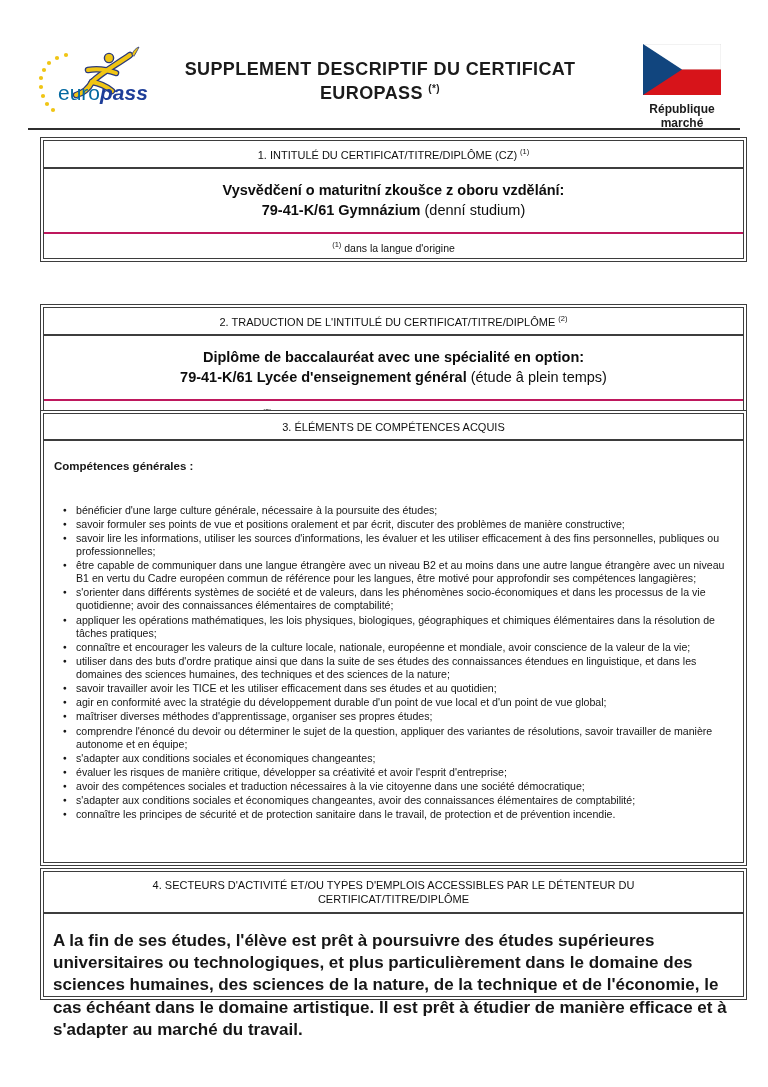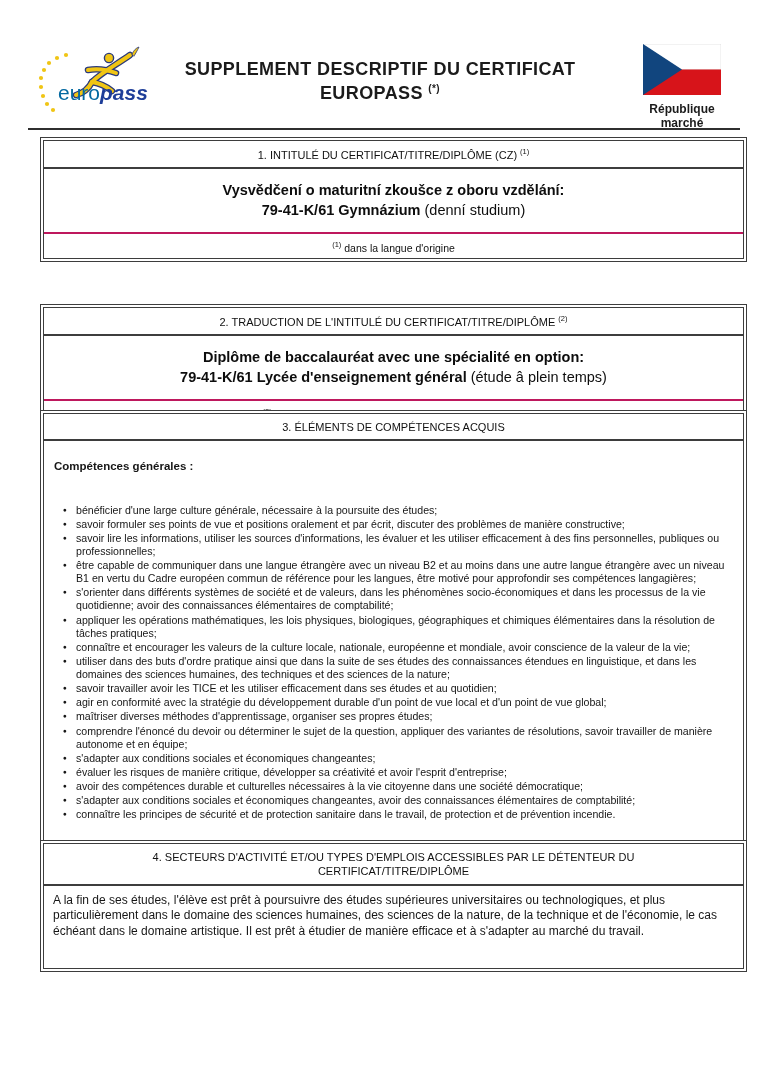--- a/index.html
+++ b/index.html
@@ -47,30 +47,30 @@
   .sec-titlebox .reg{font-weight:400;}
   .sec-footnote{
     border-top:2px solid #be185d;
     text-align:center;font-size:10.5px;padding:6px 6px 5px;color:#101010;
   }
   .sec-footnote sup{font-size:7.5px;}
 
   #section1{top:137px;}
   #section2{top:256px;margin-top:48px;}
   #section3{top:374px;height:456px;margin-top:36px;}
-  #section4{top:840px;height:132px;}
+  #section4{top:868px;height:132px;}
 
   .sec3-body{padding:17px 12px 6px 10px;font-size:10.6px;line-height:1.24;}
   .sec3-subtitle{font-weight:700;font-size:11.5px;margin:1px 0 30px 0;}
   .bullets{margin:0;}
   .bullet-item{position:relative;padding-left:22px;margin-bottom:1px;}
   .bullet-item .dot{position:absolute;left:9px;top:0;}
   .bullet-item .dot::before{content:"\25CF";font-size:6.5px;vertical-align:2px;}
   .sec4-header{padding-left:60px;padding-right:60px;}
-  .sec4-body{padding:7px 9px;font-size:12px;line-height:1.32;}
+  .sec4-body{padding:16px 9px;font-size:17px;line-height:1.32;font-weight:bold;}
 </style>
 </head>
 <body>
 
 <div class="page">
 
   <div class="logo">
     <svg width="126" height="70" viewBox="0 0 126 70">
       <g>
         <circle cx="30" cy="9" r="2.1" fill="#f0c514"></circle>
@@ -167,21 +167,21 @@
           <div class="bullet-item"><span class="dot"></span><span class="txt">agir en conformité avec la stratégie du développement durable d'un point de vue local et d'un point de vue global;</span></div>
 
           <div class="bullet-item"><span class="dot"></span><span class="txt">maîtriser diverses méthodes d'apprentissage, organiser ses propres études;</span></div>
 
           <div class="bullet-item"><span class="dot"></span><span class="txt">comprendre l'énoncé du devoir ou déterminer le sujet de la question, appliquer des variantes de résolutions, savoir travailler de manière autonome et en équipe;</span></div>
 
           <div class="bullet-item"><span class="dot"></span><span class="txt">s'adapter aux conditions sociales et économiques changeantes;</span></div>
 
           <div class="bullet-item"><span class="dot"></span><span class="txt">évaluer les risques de manière critique, développer sa créativité et avoir l'esprit d'entreprise;</span></div>
 
-          <div class="bullet-item"><span class="dot"></span><span class="txt">avoir des compétences durable et culturelles nécessaires à la vie citoyenne dans une société démocratique;</span></div>
+          <div class="bullet-item"><span class="dot"></span><span class="txt">avoir des compétences sociales et traduction nécessaires à la vie citoyenne dans une société démocratique;</span></div>
 
           <div class="bullet-item"><span class="dot"></span><span class="txt">s'adapter aux conditions sociales et économiques changeantes, avoir des connaissances élémentaires de comptabilité;</span></div>
 
           <div class="bullet-item"><span class="dot"></span><span class="txt">connaître les principes de sécurité et de protection sanitaire dans le travail, de protection et de prévention incendie.</span></div>
         </div>
     </div>
   </div>
 
   <div class="section" id="section4">
     <div class="sec-header sec4-header">4. SECTEURS D'ACTIVITÉ ET/OU TYPES D'EMPLOIS ACCESSIBLES PAR LE DÉTENTEUR DU CERTIFICAT/TITRE/DIPLÔME</div>

